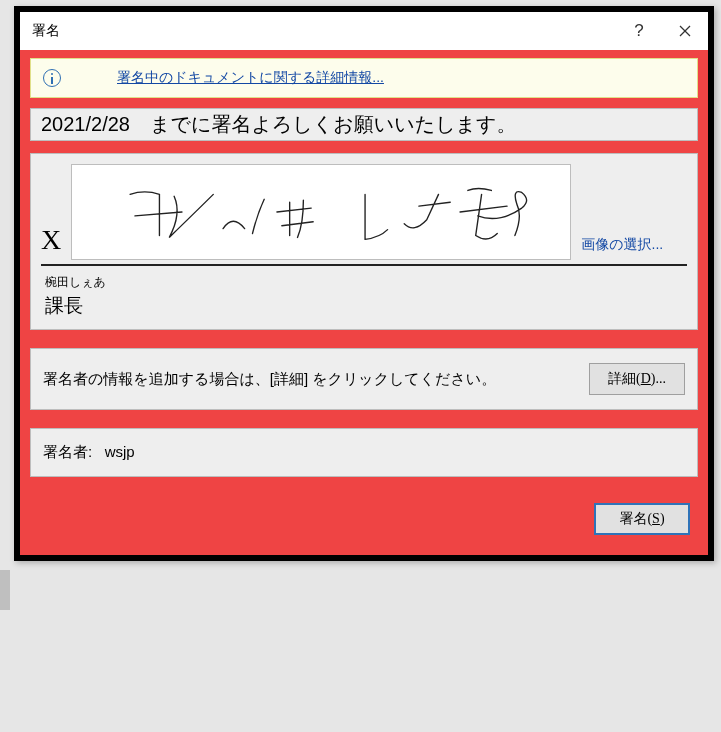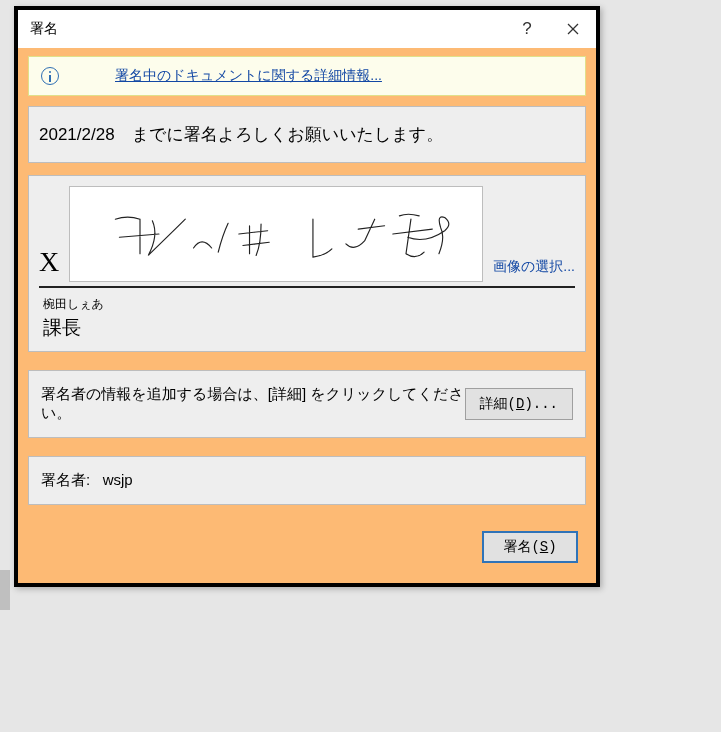--- a/index.html
+++ b/index.html
@@ -7,23 +7,23 @@
   body {
     font-family: "Yu Gothic UI", "Meiryo", sans-serif;
     font-size: 14px;
     background: #e6e6e6;
     width: 721px; height: 732px;
     overflow: hidden;
   }
   .dialog {
     position: absolute;
     left: 14px; top: 6px;
-    width: 586px;
-    background: #fdba74;
-    border: 4px solid #000000;
+    width: 700px;
+    background: #ef4444;
+    border: 6px solid #000000;
     box-shadow: 2px 2px 6px rgba(0,0,0,0.25);
   }
   .titlebar {
     height: 38px;
     display: flex;
     align-items: center;
     padding: 0 0 0 12px;
     background: #ffffff;
     font-size: 14px;
   }
@@ -71,22 +71,22 @@
     color:#1348a4;
     text-decoration: underline;
     cursor:pointer;
     margin-left:44px;
   }
 
   .note-box {
     margin: 2px 10px 12px 10px;
     border: 1px solid #bdbdbd;
     background: #eeeeee;
-    padding: 16px 10px;
-    font-size: 17px;
+    padding: 2px 10px;
+    font-size: 20px;
   }
 
   .instructions {
     margin: 0 10px 8px 10px;
     font-size: 15px;
     line-height: 1.6;
   }
   .underline-mn { text-decoration: underline; }
 
   .sig-area {
@@ -143,21 +143,21 @@
     align-items:center;
     gap:0;
   }
   .row-box .row-text { flex:1; font-size:15px; }
   .btn {
     min-width: 96px;
     padding: 6px 14px;
     background:#e1e1e1;
     border:1px solid #9f9f9f;
     font-size:14px;
-    font-family:Liberation Mono, monospace;
+    font-family:Liberation Serif, serif;
     cursor:pointer;
   }
   .btn.primary { border:2px solid #2f73b8; padding:5px 9px; }
   .mn { text-decoration: underline; }
 
   .footer {
     display:flex;
     justify-content:flex-end;
     gap:12px;
     padding: 26px 18px 20px 0;

